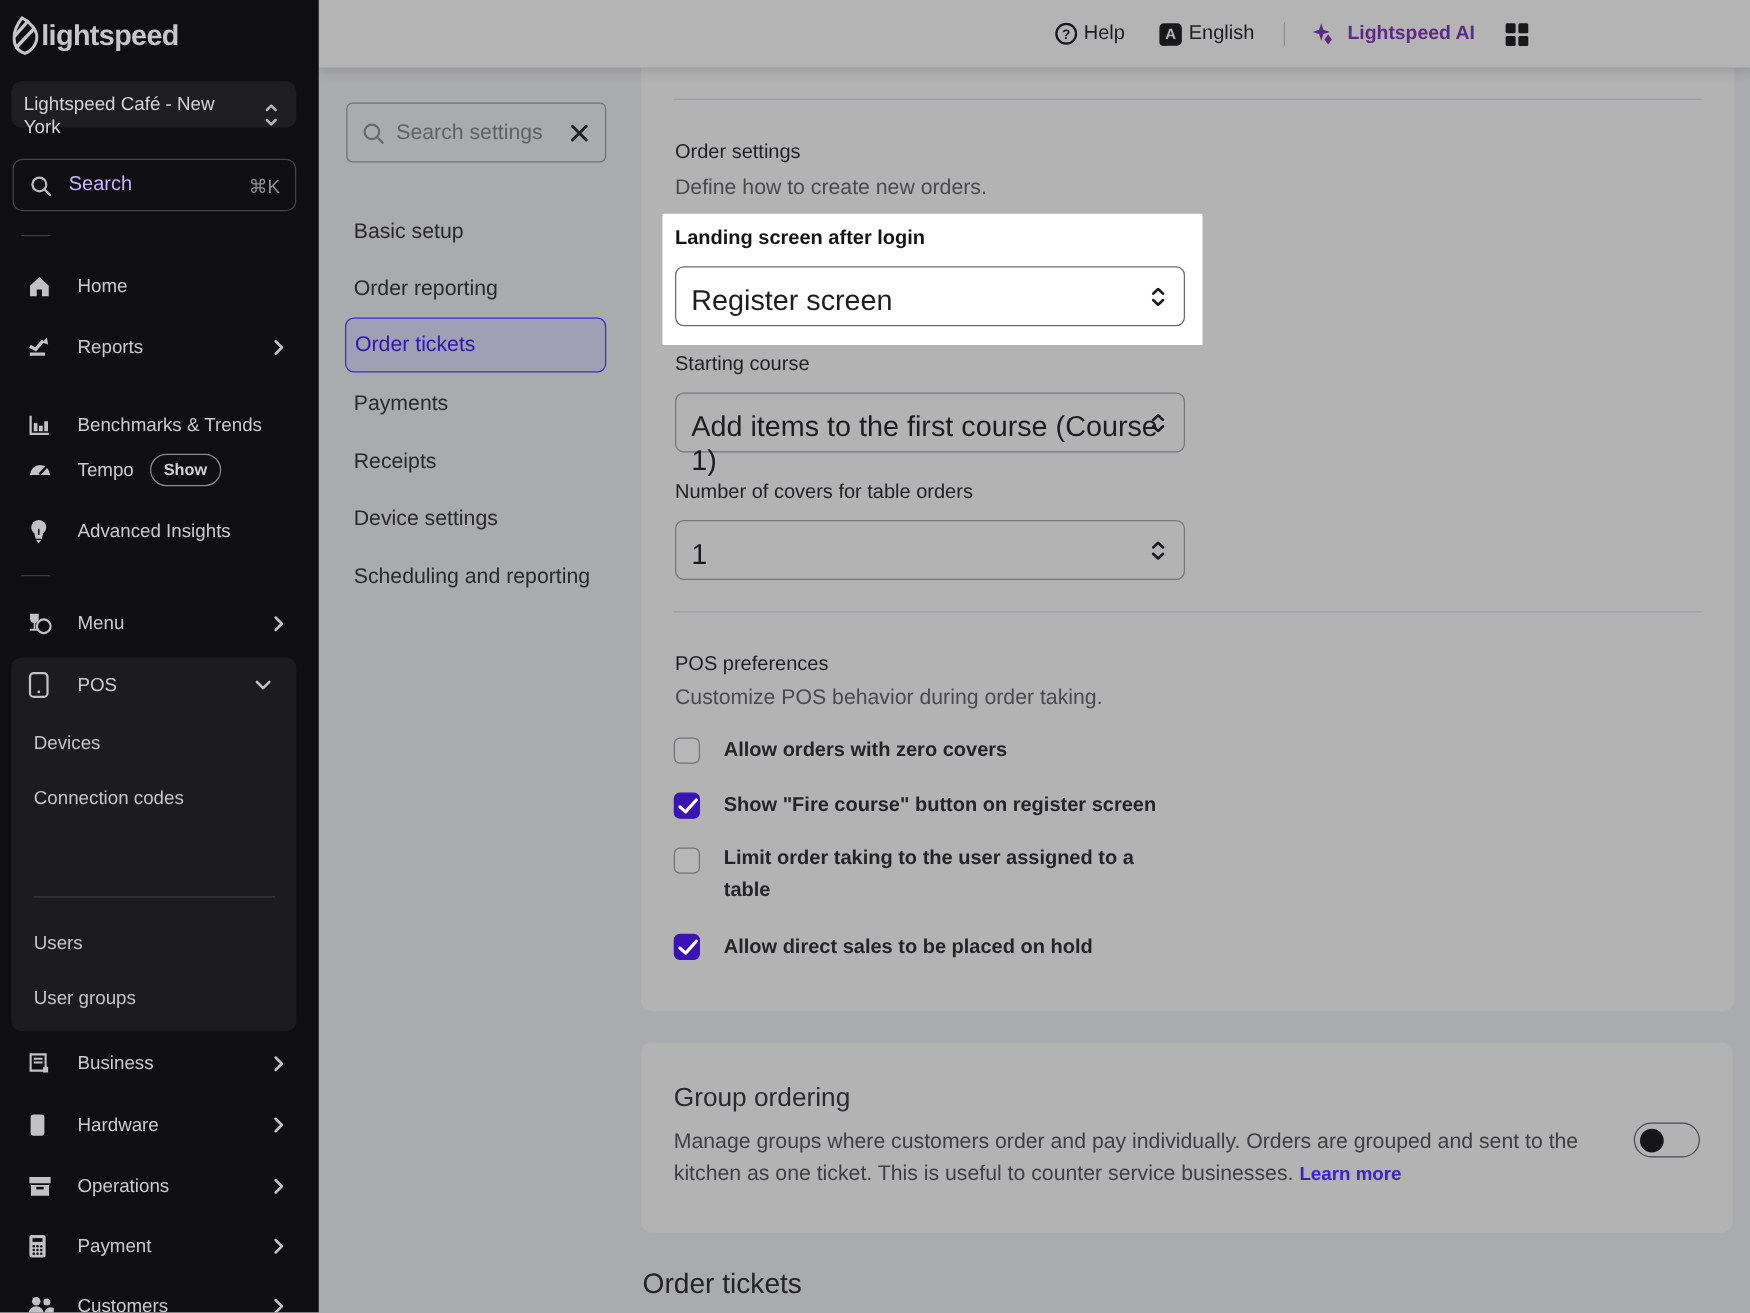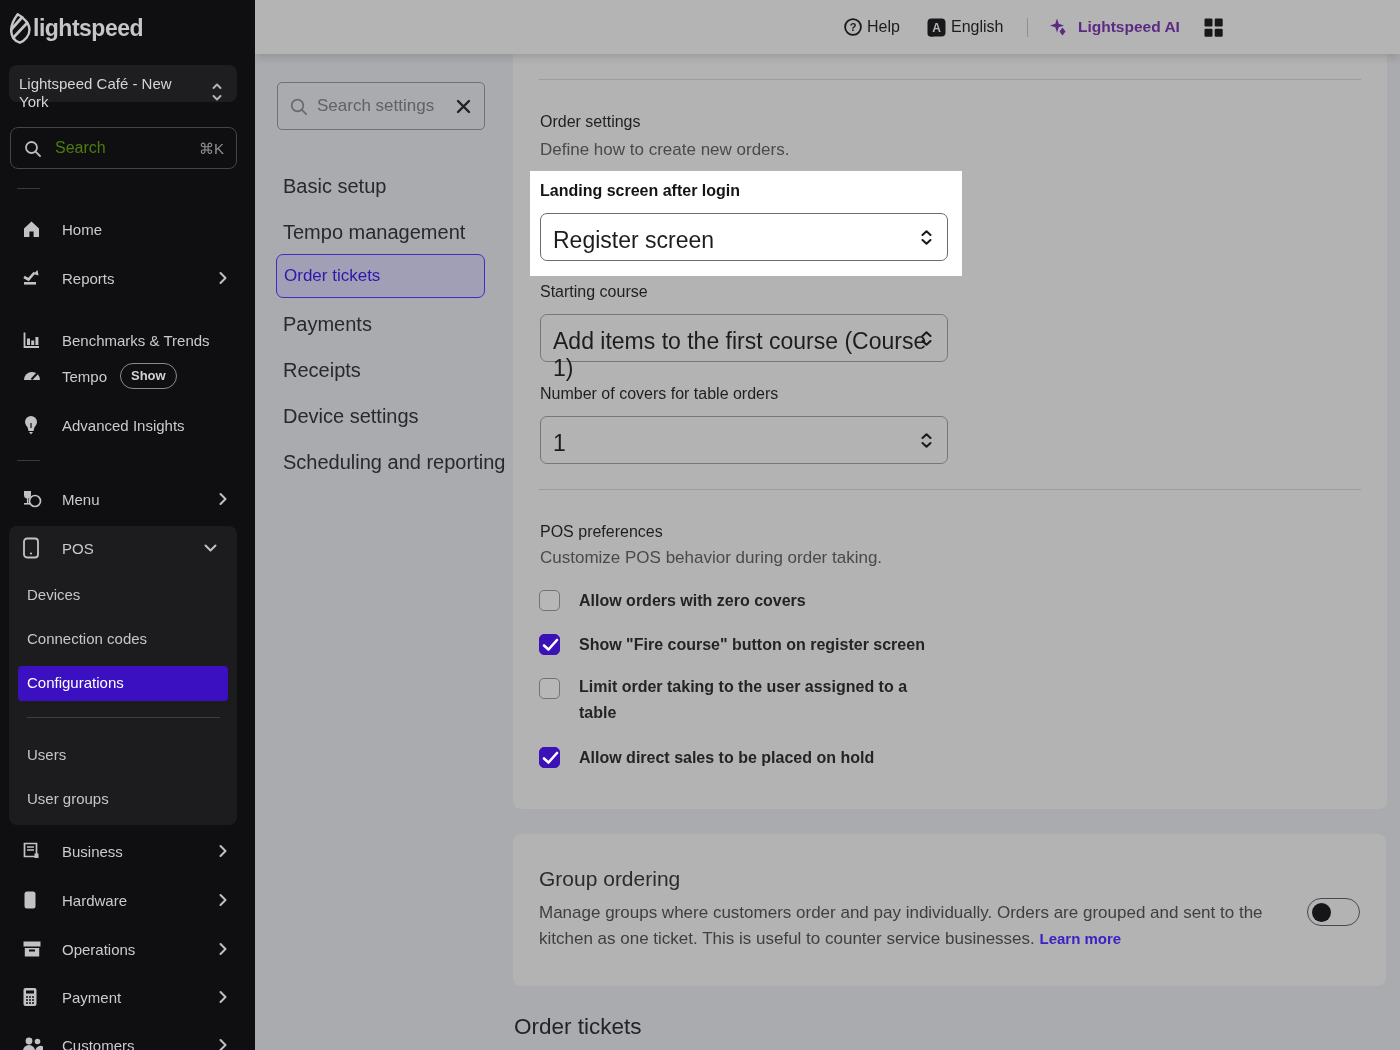--- a/index.html
+++ b/index.html
@@ -7,21 +7,21 @@
 body { position:relative; background:#aaabae; }
 
 
 .snav { position:absolute; left:0; top:0; width:255px; height:1050px; background:#0f0f11; z-index:10; }
 .logo { position:absolute; left:10px; top:13px; }
 .wordmark { position:absolute; left:33px; top:15px; font-size:23px; font-weight:bold; color:#c6c6c8; letter-spacing:-0.5px; }
 .locbox { position:absolute; left:9px; top:65px; width:228px; height:37px; background:#1e1e20; border-radius:8px; }
 .locbox .loctext { position:absolute; left:10px; top:10px; width:165px; font-size:15px; line-height:17.5px; color:#d4d4d6; }
 .locbox svg { position:absolute; right:15px; top:17px; }
 .sbox { position:absolute; left:10px; top:127px; width:227px; height:42px; border:1px solid #454548; border-radius:8px; }
-.sbox .stext { position:absolute; left:44px; top:11px; font-size:16px; color:#4d7c0f; }
+.sbox .stext { position:absolute; left:44px; top:11px; font-size:16px; color:#c4b5fd; }
 .sbox .skey { position:absolute; right:12px; top:12px; font-size:15px; color:#919194; }
 .sbox svg { position:absolute; left:13px; top:12px; }
 .sdiv { position:absolute; left:17px; width:23px; height:1px; background:#3a3a3d; }
 .nrow { position:absolute; left:0; width:255px; height:34px; }
 .nrow .nicon { position:absolute; left:22px; top:50%; transform:translateY(-50%); }
 .nrow .nlabel { position:absolute; left:62px; top:50%; transform:translateY(-50%); font-size:15px; color:#cbcbcd; white-space:nowrap; }
 .nrow .narrow { position:absolute; right:28px; top:50%; transform:translateY(-50%); }
 .posgroup { position:absolute; left:9px; top:526px; width:228px; height:299px; background:#1c1c1f; border-radius:8px; }
 .subitem { position:absolute; left:18px; font-size:15px; color:#c6c6c8; white-space:nowrap; }
 .confbox { position:absolute; left:9px; top:140px; width:210px; height:35px; background:#3a10c0; border-radius:4px; }
@@ -31,21 +31,21 @@
 
 
 .topbar { position:absolute; left:255px; top:0; width:1145px; height:54px; background:#b4b4b5; box-shadow:0 3px 9px rgba(0,0,0,0.14); z-index:5; }
 .tb { position:absolute; top:0; height:54px; display:flex; align-items:center; font-size:16px; color:#1c1c1e; }
 
 
 .setnav { position:absolute; left:255px; top:54px; width:258px; height:704px; background:#aaabae; z-index:2;margin-top:18px; }
 .searchset { position:absolute; left:22px; top:10px; width:208px; height:48px; border:1px solid #717174; border-radius:5px; }
 .searchset .ph { position:absolute; left:39px; top:13px; font-size:17px; color:#616164; }
 .searchset svg { position:absolute; }
-.sitem { position:absolute; left:28px; font-size:20px; color:#29292b; white-space:nowrap; }
+.sitem { position:absolute; left:28px; font-size:17px; color:#29292b; white-space:nowrap; }
 .selitem { position:absolute; left:21px; top:182px; width:209px; height:44px; background:#a09fb5; border:1.5px solid #3f2cc4; border-radius:7px; }
 .selitem span { position:absolute; left:7px; top:11px; font-size:17px; color:#2f16ad; }
 
 
 .maincard { position:absolute; left:513px; top:54px; width:874px; height:755px; background:#b3b3b4; border-radius:0 0 8px 8px; z-index:1; }
 .cdiv { position:absolute; left:26px; width:822px; height:1px; background:#9d9da0; }
 .h16 { position:absolute; left:27px; font-size:16px; font-weight:normal; color:#1f1f21; }
 .p16 { position:absolute; left:27px; font-size:17px; color:#4a4a4d; }
 .sel { position:absolute; left:27px; width:408px; height:48px; border:1px solid #77777a; border-radius:7px; background:transparent; }
 .sel .seltext { position:absolute; left:12px; top:13px; font-size:23px; color:#1d1d1f; }
@@ -163,23 +163,20 @@
           <rect x="2" y="1.5" width="14" height="19" rx="3" stroke="#c2c2c4" stroke-width="1.8" fill="none"></rect>
           <circle cx="9" cy="16.5" r="1.1" fill="#c2c2c4"></circle>
         </svg>
       <span class="nlabel" style="left:53px">POS</span>
       <svg class="narrow" style="right:20px" width="13" height="8" viewBox="0 0 13 8">
           <path d="M1.5 1.5 L6.5 6.5 11.5 1.5" stroke="#c2c2c4" stroke-width="2" fill="none" stroke-linecap="round" stroke-linejoin="round"></path>
         </svg>
     </div>
     <span class="subitem" style="top:60px">Devices</span>
     <span class="subitem" style="top:104px">Connection codes</span>
-    <div class="confbox">
-        <span>Configurations</span>
-      </div>
     <div class="poshr"></div>
     <span class="subitem" style="top:220px">Users</span>
     <span class="subitem" style="top:264px">User groups</span>
   </div>
   <div class="nrow" style="top:834px">
     <svg class="nicon" width="19" height="19" viewBox="0 0 19 19">
         <path d="M2.5 2 H14.5 V15 H2.5 Z M5 5.5 H12 M5 8.5 H12" stroke="#c2c2c4" stroke-width="1.7" fill="none"></path>
         <rect x="12.5" y="12" width="4" height="4.5" fill="#c2c2c4"></rect>
       </svg>
     <span class="nlabel">Business</span>
@@ -283,21 +280,21 @@
     <svg style="left:12px; top:15px" width="18" height="18" viewBox="0 0 18 18">
         <circle cx="7.5" cy="7.5" r="5.8" stroke="#69696c" stroke-width="1.7" fill="none"></circle>
         <path d="M11.9 11.9 L16.2 16.2" stroke="#69696c" stroke-width="1.7" stroke-linecap="round"></path>
       </svg>
     <span class="ph">Search settings</span>
     <svg style="right:13px; top:16px" width="15" height="15" viewBox="0 0 15 15">
         <path d="M2 2 L13 13 M13 2 L2 13" stroke="#202022" stroke-width="2.4" stroke-linecap="round"></path>
       </svg>
   </div>
   <div class="sitem" style="top:103px">Basic setup</div>
-  <div class="sitem" style="top:149px">Tempo management</div>
+  <div class="sitem" style="top:149px">Order reporting</div>
   <div class="selitem">
       <span>Order tickets</span>
     </div>
   <div class="sitem" style="top:241px">Payments</div>
   <div class="sitem" style="top:287px">Receipts</div>
   <div class="sitem" style="top:333px">Device settings</div>
   <div class="sitem" style="top:379px">Scheduling and reporting</div>
 </div>
 
 <div class="maincard">

